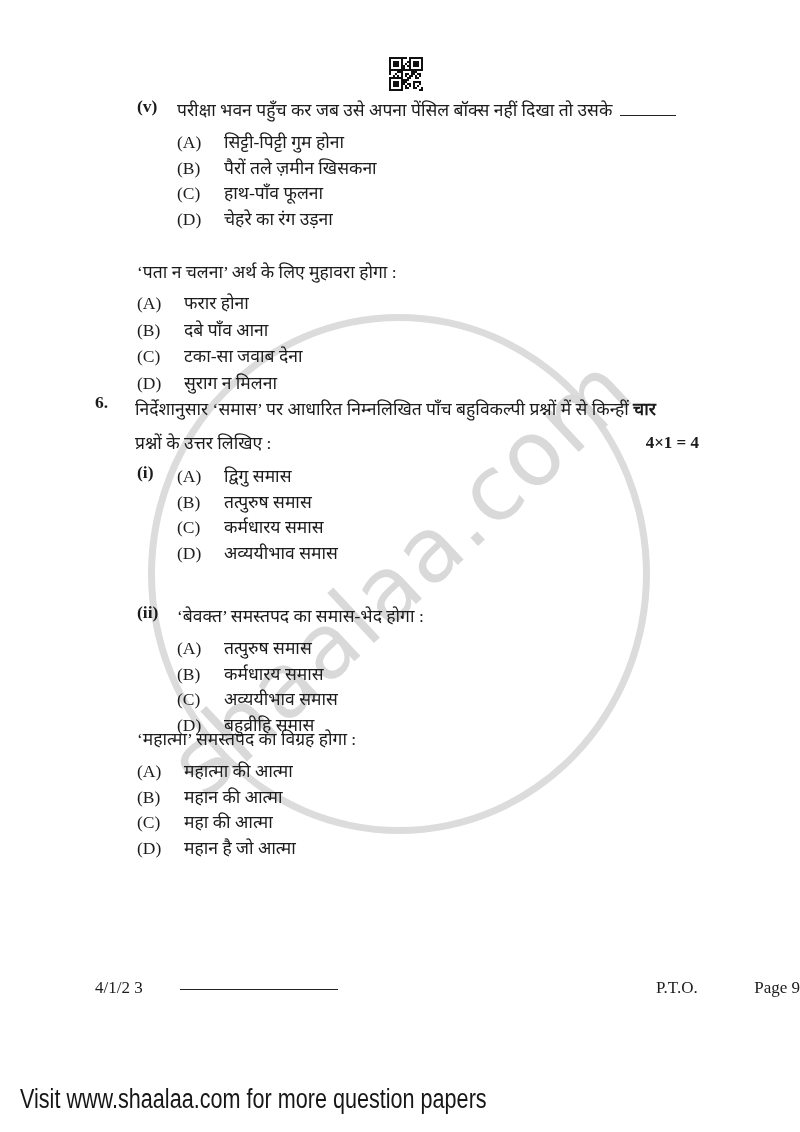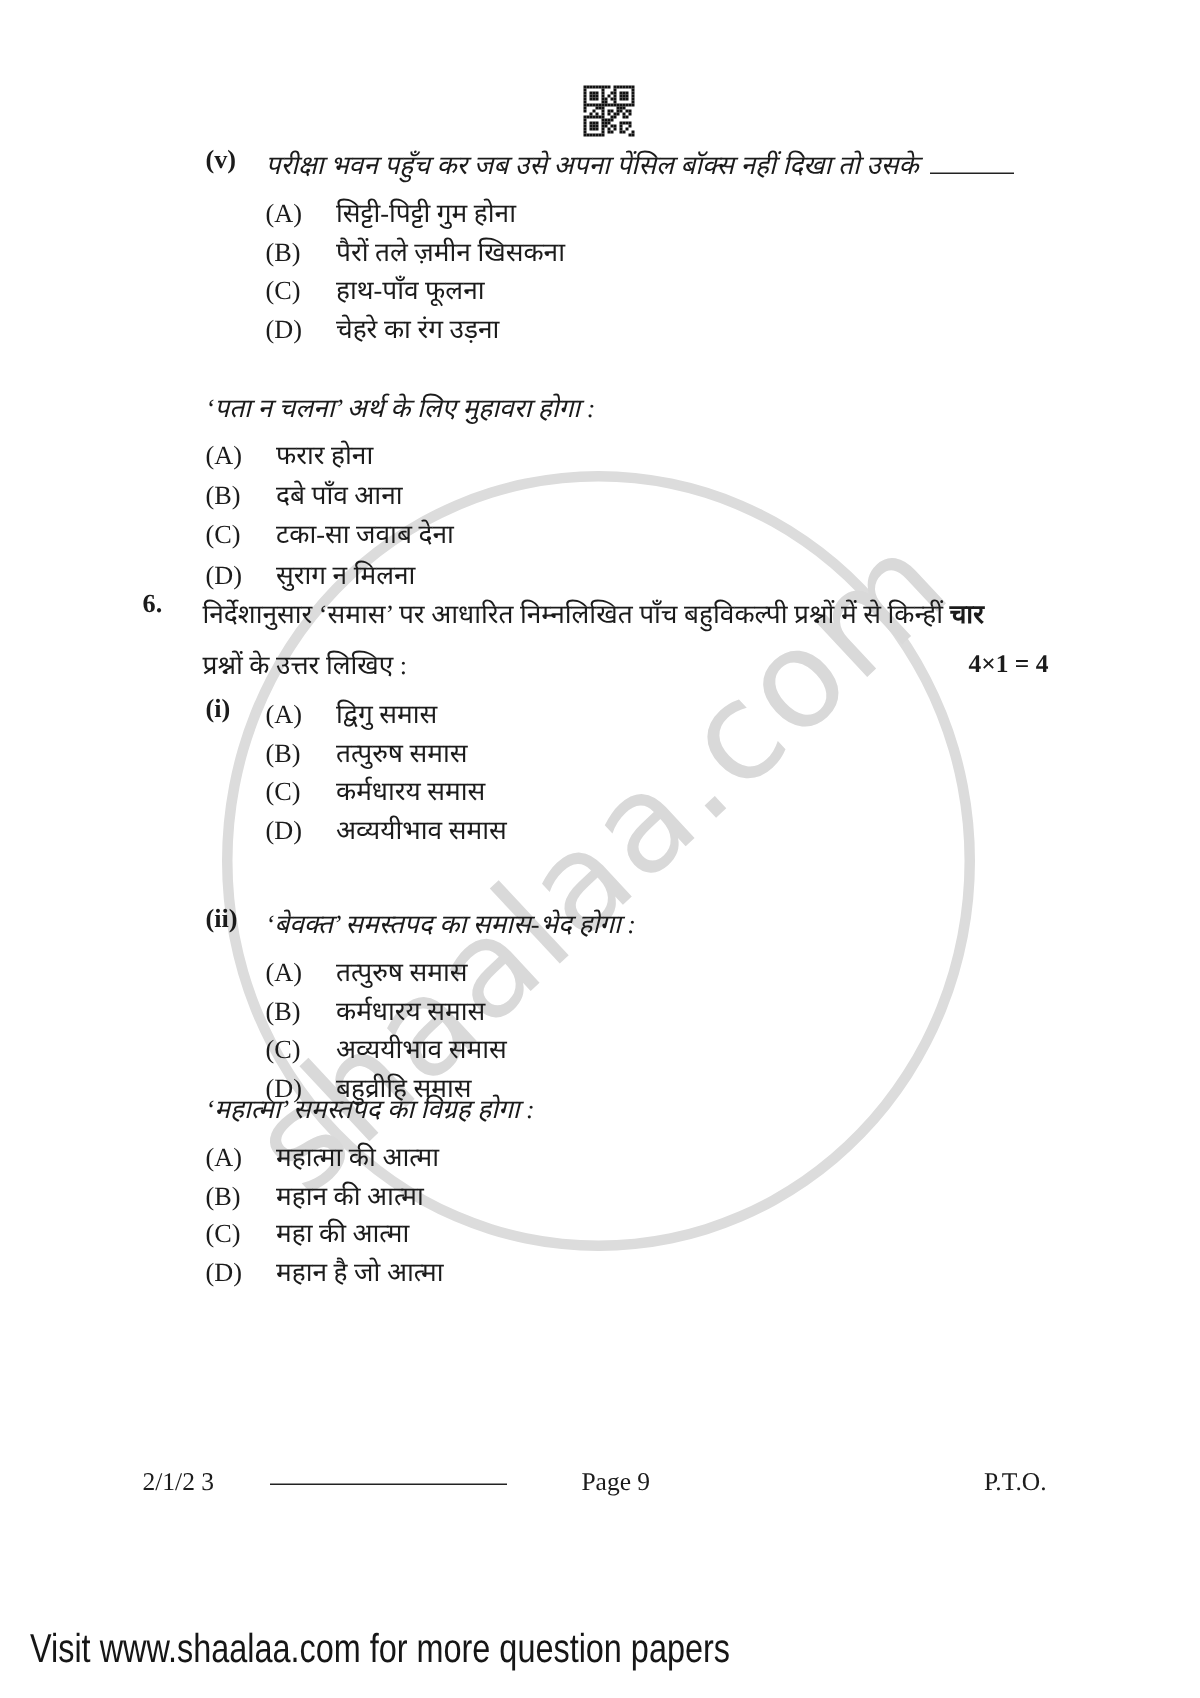--- a/index.html
+++ b/index.html
@@ -25,38 +25,38 @@
   }
   
   .qr{position:absolute;left:389px;top:57px;width:34px;height:34px;}
   .qr-grid{display:grid;grid-template-columns:repeat(17,2px);grid-template-rows:repeat(17,2px);}
   .qr-grid .c{background:#111;}
   
   .qblock{position:absolute;left:137px;width:566px;font-size:17.5px;line-height:25.5px;}
   .qrow{display:flex;}
   .qlabel{flex:0 0 40px;font-weight:bold;}
   .qbody{flex:1;}
-  .qline{line-height:32px;font-style:italic;}
+  .qline{line-height:32px;}
   .opts{margin-top:4px;}
   .opt{display:flex;line-height:25.5px;}
   .letter{flex:0 0 47px;}
   .blank{display:inline-block;border-bottom:1.6px solid #222;height:13px;}
   .blank-end{width:56px;margin-left:8px;}
   .blank-lead{width:104px;margin-left:-36px;margin-right:10px;}
   
   #q6head{position:absolute;left:95px;width:610px;font-size:17.5px;}
   #q6head .num{flex:0 0 40px;font-weight:bold;}
   #q6head .introline{line-height:34px;}
   .bold{font-weight:bold;}
   .marks{float:right;font-weight:bold;margin-right:6px;font-size:17px;}
   
   .footer-item{position:absolute;font-size:17px;}
   #f-code{left:95px;top:978px;}
   #f-rule{position:absolute;left:180px;top:989px;width:158px;border-top:1.7px solid #222;}
-  #f-page{left:0;right:0;top:978px;text-align:center;margin-left:21px;}
+  #f-page{left:0;right:0;top:978px;text-align:right;margin-left:21px;}
   #f-pto{left:656px;top:978px;}
   
   #brand{
     position:absolute;left:20px;top:1084px;
     font-family:"Liberation Sans","DejaVu Sans",sans-serif;
     font-size:27px;color:#161616;white-space:nowrap;
     transform:scaleX(0.8);transform-origin:0 50%;
   }
 </style>
 </head>
@@ -498,20 +498,20 @@
             </div>
           <div class="opt">
               <span class="letter">(D)</span>
               <span>महान है जो आत्मा</span>
             </div>
         </div>
       </div>
     </div>
   </div>
 
-  <span class="footer-item" id="f-code">2/1/2 3</span>
+  <span class="footer-item" id="f-code">4/1/2 3</span>
   <div id="f-rule"></div>
   <span class="footer-item" id="f-page">Page 9</span>
   <span class="footer-item" id="f-pto">P.T.O.</span>
 
   <div id="brand">Visit www.shaalaa.com for more question papers</div>
 
 </div>
 
 </body></html>

